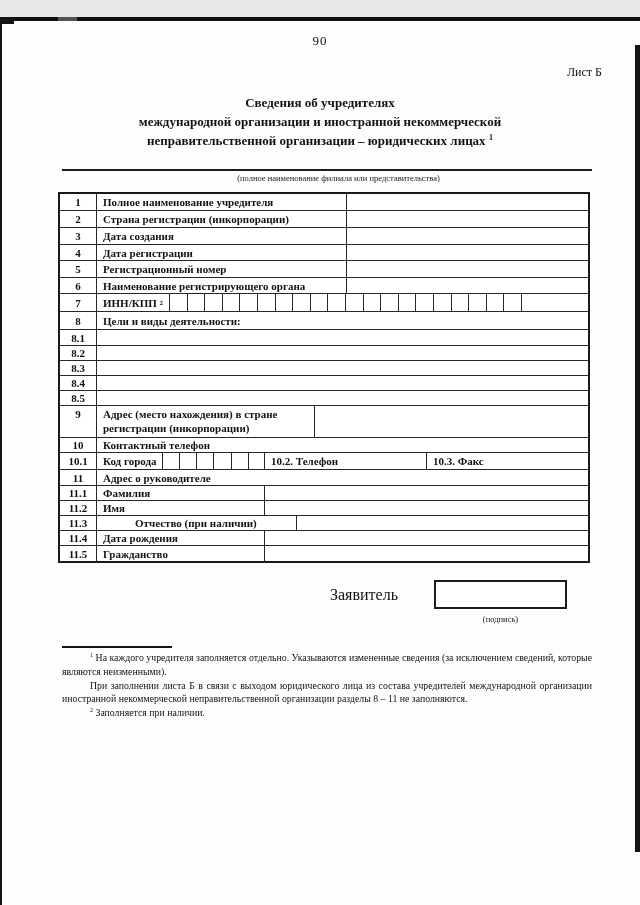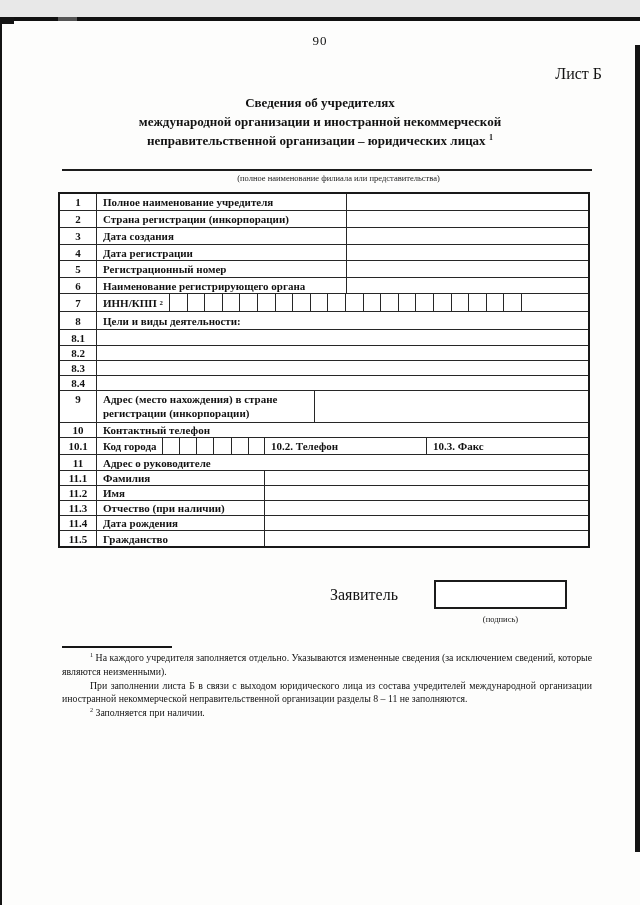--- a/index.html
+++ b/index.html
@@ -11,21 +11,21 @@
   }
   
   .art { position:absolute; background:#141414; }
   .art-top { top:0; left:0; width:640px; height:4px; background:linear-gradient(90deg,#111 0 9%, #555 9% 12%, #111 12% 100%); }
   .art-topleft { top:0; left:0; width:14px; height:7px; }
   .art-left { top:0; left:0; width:2px; height:905px; }
   .art-right { top:28px; right:0; width:5px; height:807px; }
   .art-bottom { bottom:3px; left:195px; width:445px; height:3px; background:linear-gradient(90deg,#888 0 18%, #222 18% 55%, #444 55% 78%, #1a1a1a 78% 100%); }
 
   .pageno { position:absolute; top:16px; left:0; width:100%; text-align:center; font-size:13px; letter-spacing:1px; }
-  .sheet  { position:absolute; top:48px; right:38px; font-size:16px; }
+  .sheet  { position:absolute; top:48px; right:38px; font-size:12px; }
 
   .title { position:absolute; top:76px; left:30px; width:580px; text-align:center; font-weight:bold; font-size:13px; line-height:19px; }
   sup { font-size:0.62em; vertical-align:super; line-height:0; }
 
   .nameline { position:absolute; top:152px; left:62px; width:530px; border-top:2px solid #1d1d1d; }
   .caption  { position:absolute; top:156px; left:0; width:100%; text-align:center; font-size:8.5px; color:#1c1c1c;padding-left:37px; }
 
   .tbl { position:absolute; top:175px; left:58px; width:532px; border:2px solid #191919; background:#fff; }
   .tr  { display:flex; border-bottom:1px solid #272727; }
   .tr:last-child { border-bottom:none; }
@@ -154,20 +154,24 @@
       <div class="td fill last"></div>
     </div>
     <div class="tr" style="height:15px;">
       <div class="td num">8.3</div>
       <div class="td fill last"></div>
     </div>
     <div class="tr" style="height:15px;">
       <div class="td num">8.4</div>
       <div class="td fill last"></div>
     </div>
+    <div class="tr" style="height:15px;">
+      <div class="td num">8.5</div>
+      <div class="td fill last"></div>
+    </div>
 
     <div class="tr" style="height:32px;">
       <div class="td num" style="align-items:flex-start;padding-top:2px;">9</div>
       <div class="td lbl w218 two-line">
         <span><span>Адрес (место нахождения) в стране</span><br><span>регистрации (инкорпорации)</span></span>
       </div>
       <div class="td fill last"></div>
     </div>
 
     <div class="tr" style="height:15px;">
@@ -198,21 +202,21 @@
     <div class="tr" style="height:15px;">
       <div class="td num">11.1</div>
       <div class="td lbl w168">Фамилия</div>
       <div class="td fill last"></div>
     </div>
     <div class="tr" style="height:15px;">
       <div class="td num">11.2</div>
       <div class="td lbl w168">Имя</div>
       <div class="td fill last"></div>
     </div>
-    <div class="tr" style="height:15px;">
+    <div class="tr" style="height:15px;gap:32px;">
       <div class="td num">11.3</div>
       <div class="td lbl w168">Отчество (при наличии)</div>
       <div class="td fill last"></div>
     </div>
     <div class="tr" style="height:15px;">
       <div class="td num">11.4</div>
       <div class="td lbl w168">Дата рождения</div>
       <div class="td fill last"></div>
     </div>
     <div class="tr" style="height:15px;">

